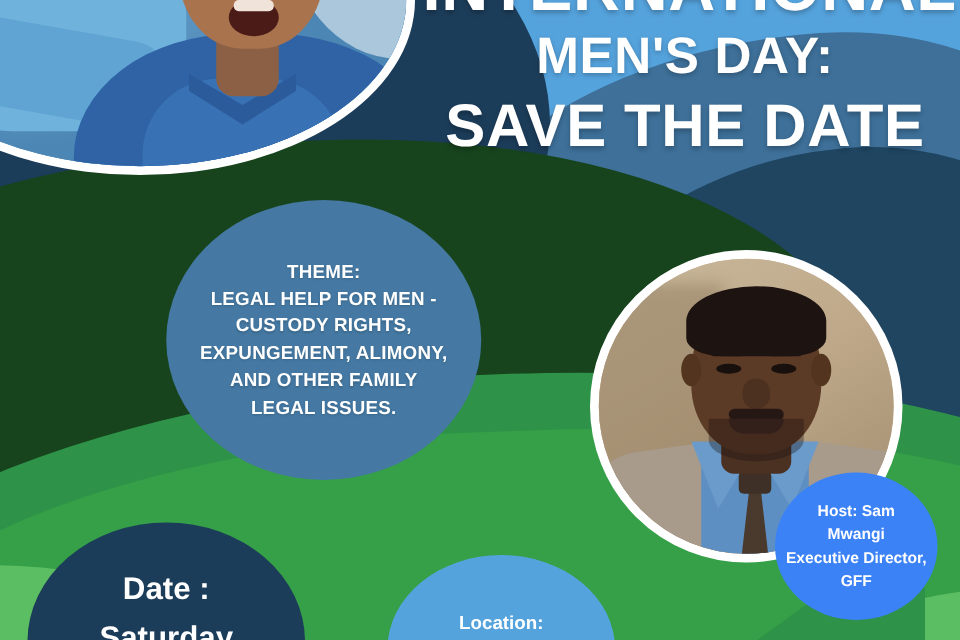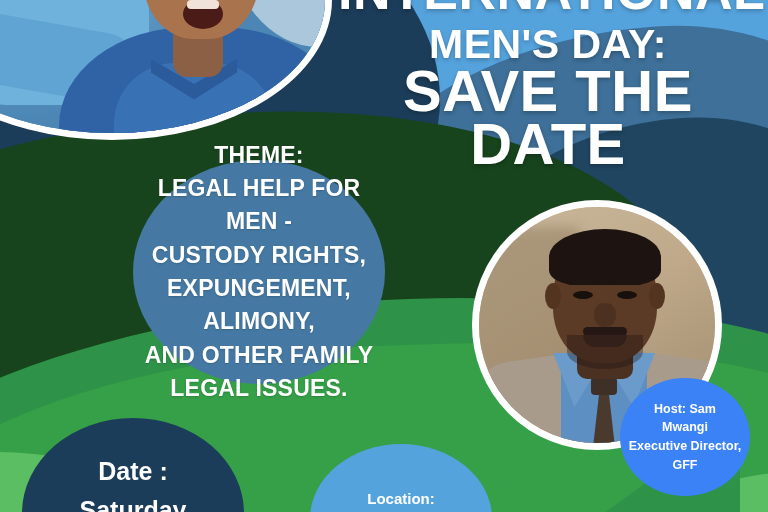--- a/index.html
+++ b/index.html
@@ -78,21 +78,21 @@
   #title-block .tline{
     display:block;
     font-weight:bold;
     letter-spacing:0.5px;
     text-transform:uppercase;
     text-shadow:0 2px 4px rgba(0,0,0,.25);
     line-height:.92;
   }
   #title-line1{font-size:52px;}
   #title-line2{font-size:41px;margin-top:10px;}
-  #title-line3{font-size:58px;}
+  #title-line3{font-size:48px;margin-top:16px;}
 
   
   .photo-ring{
     border-radius:50%;
     border:7px solid #ffffff;
     overflow:hidden;
     box-sizing:border-box;
     z-index:7;
   }
   #photo-group{
@@ -148,21 +148,21 @@
   .circle{
     position:absolute;border-radius:50%;
     display:flex;align-items:center;justify-content:center;
     text-align:center;color:#ffffff;z-index:6;
   }
   #circle-theme{
     left:133px;top:160px;width:252px;height:224px;
     background:#4579A3;
   }
   #circle-theme .ctext{
-    font-size:23px;font-weight:bold;line-height:1.45;
+    font-size:15px;font-weight:bold;line-height:1.45;
     text-transform:uppercase;letter-spacing:.2px;
     padding:0 10px;
     text-shadow:0 1px 2px rgba(0,0,0,.18);
   }
   #circle-date{
     left:22px;top:418px;width:222px;height:190px;
     background:#1C3D5A;z-index:9;
   }
   #circle-date .ctext{
     font-size:25px;font-weight:bold;line-height:1.55;

